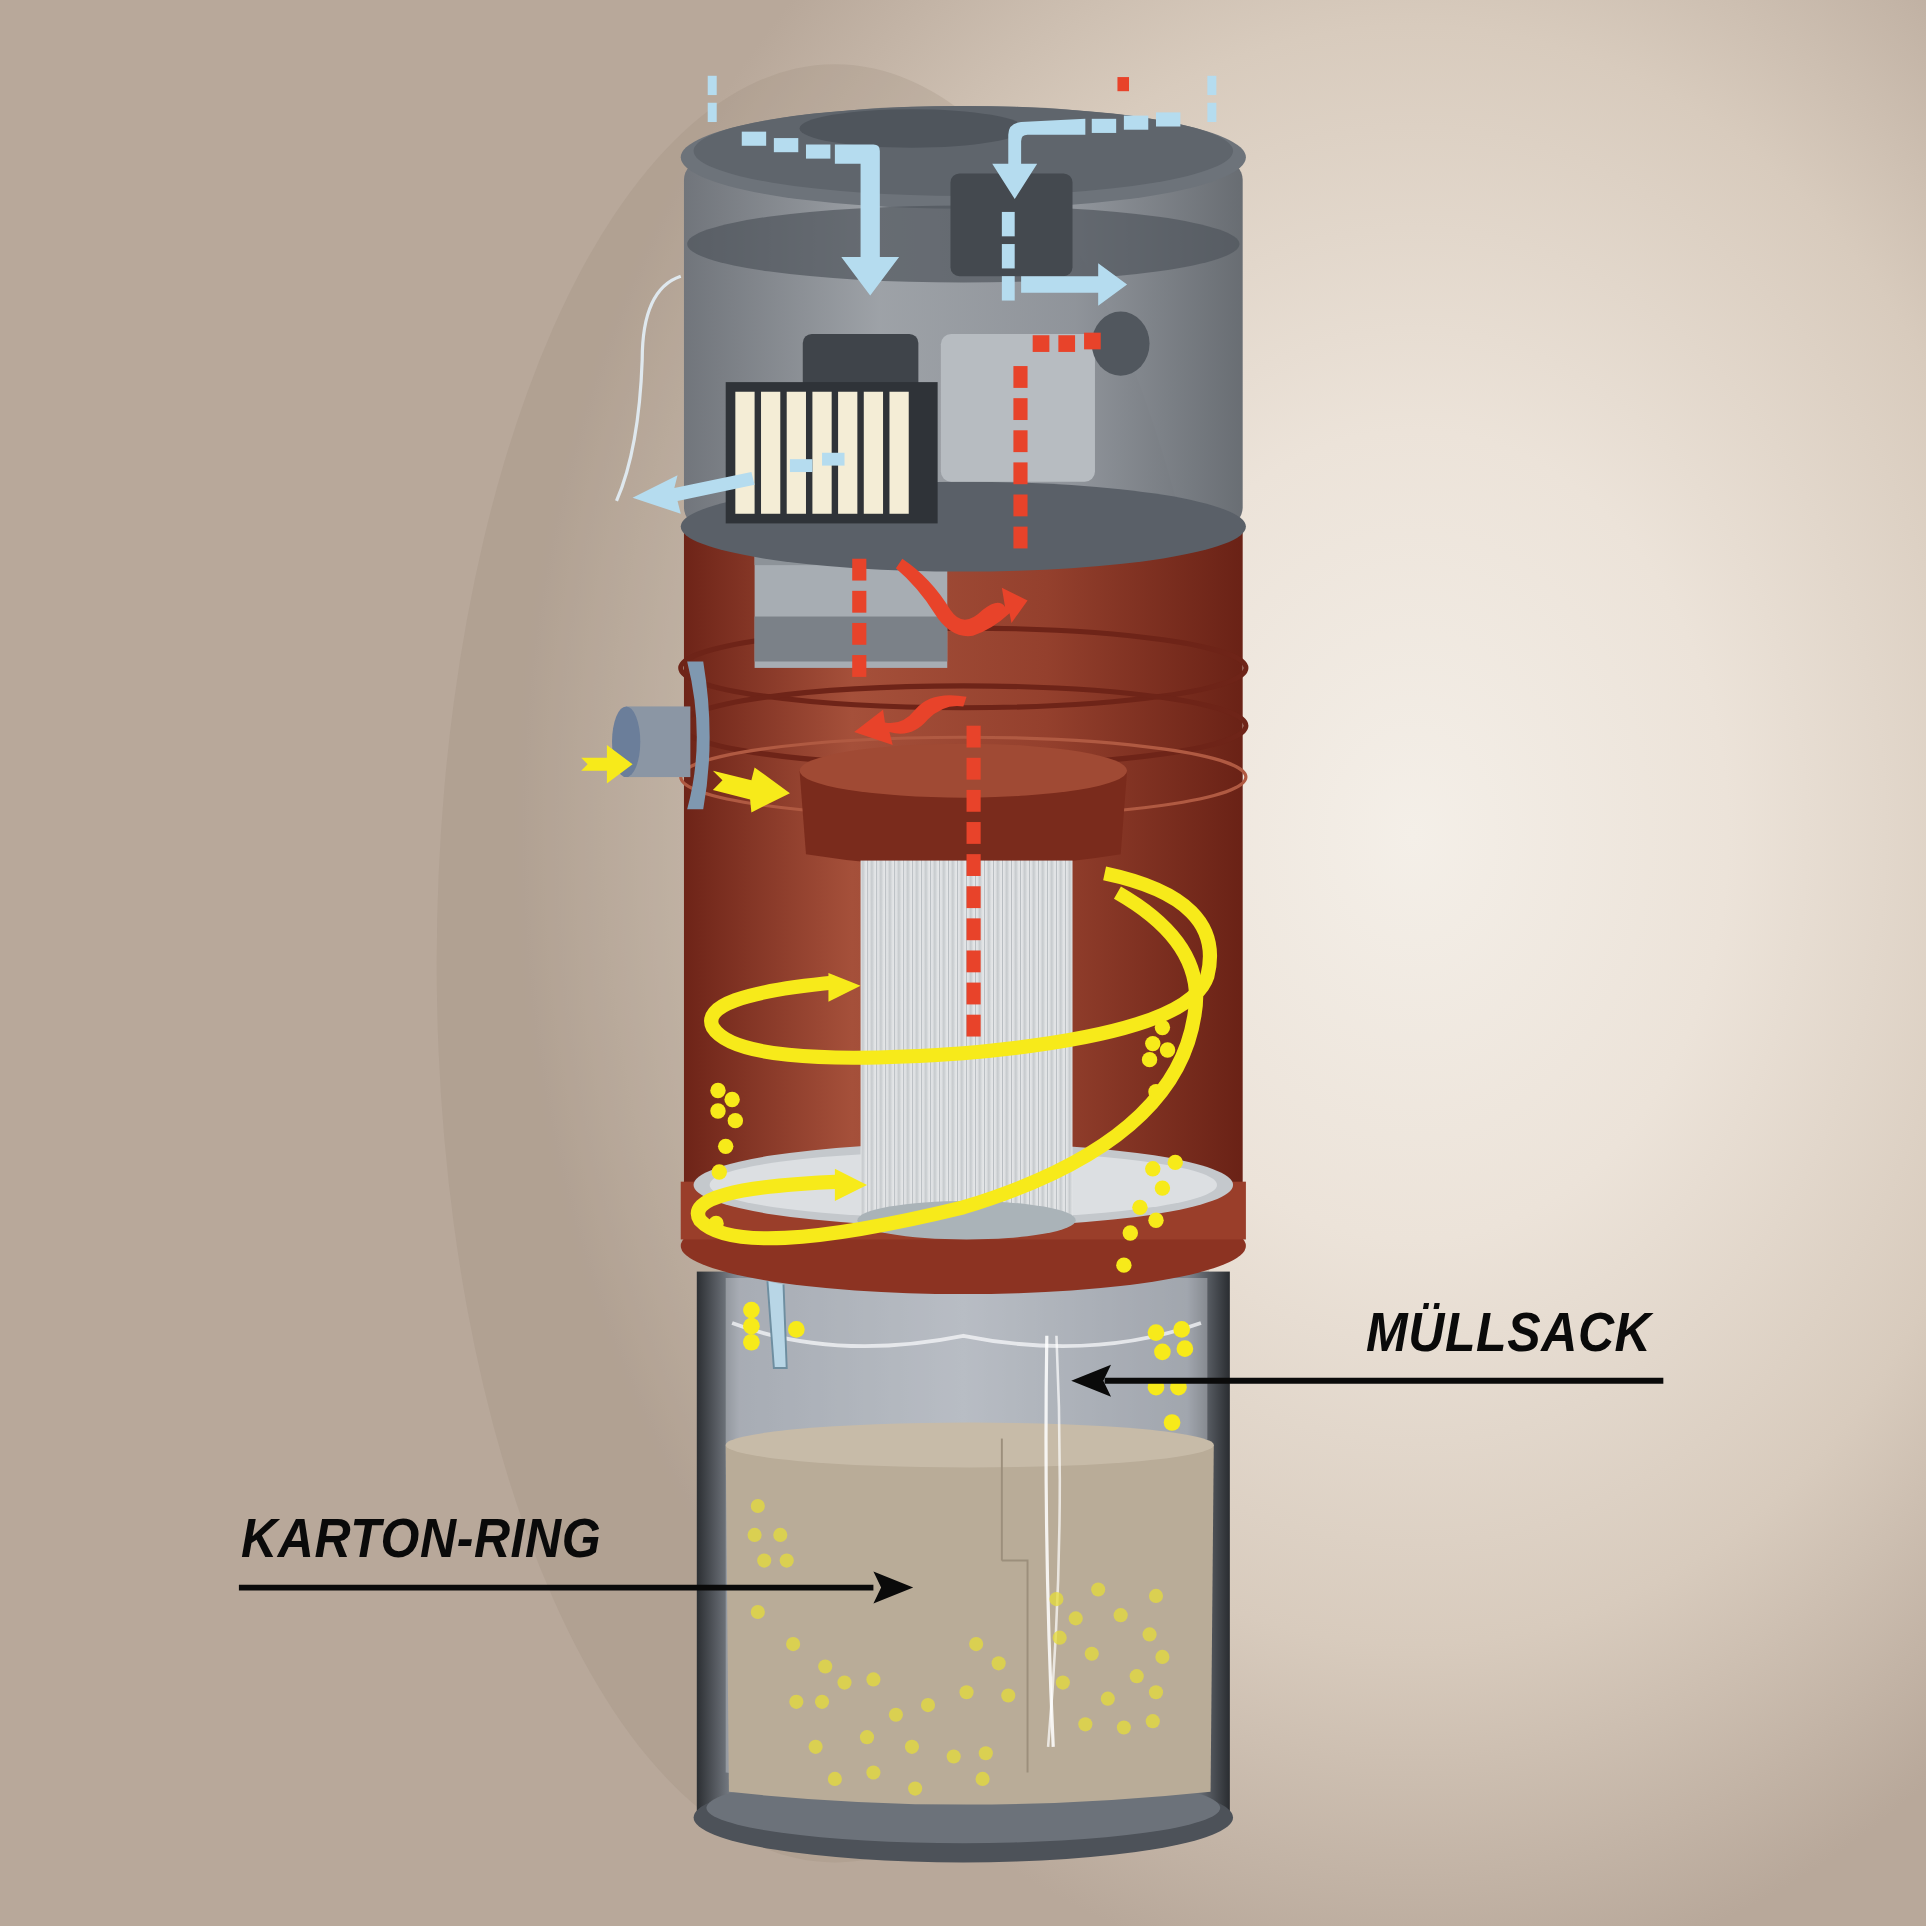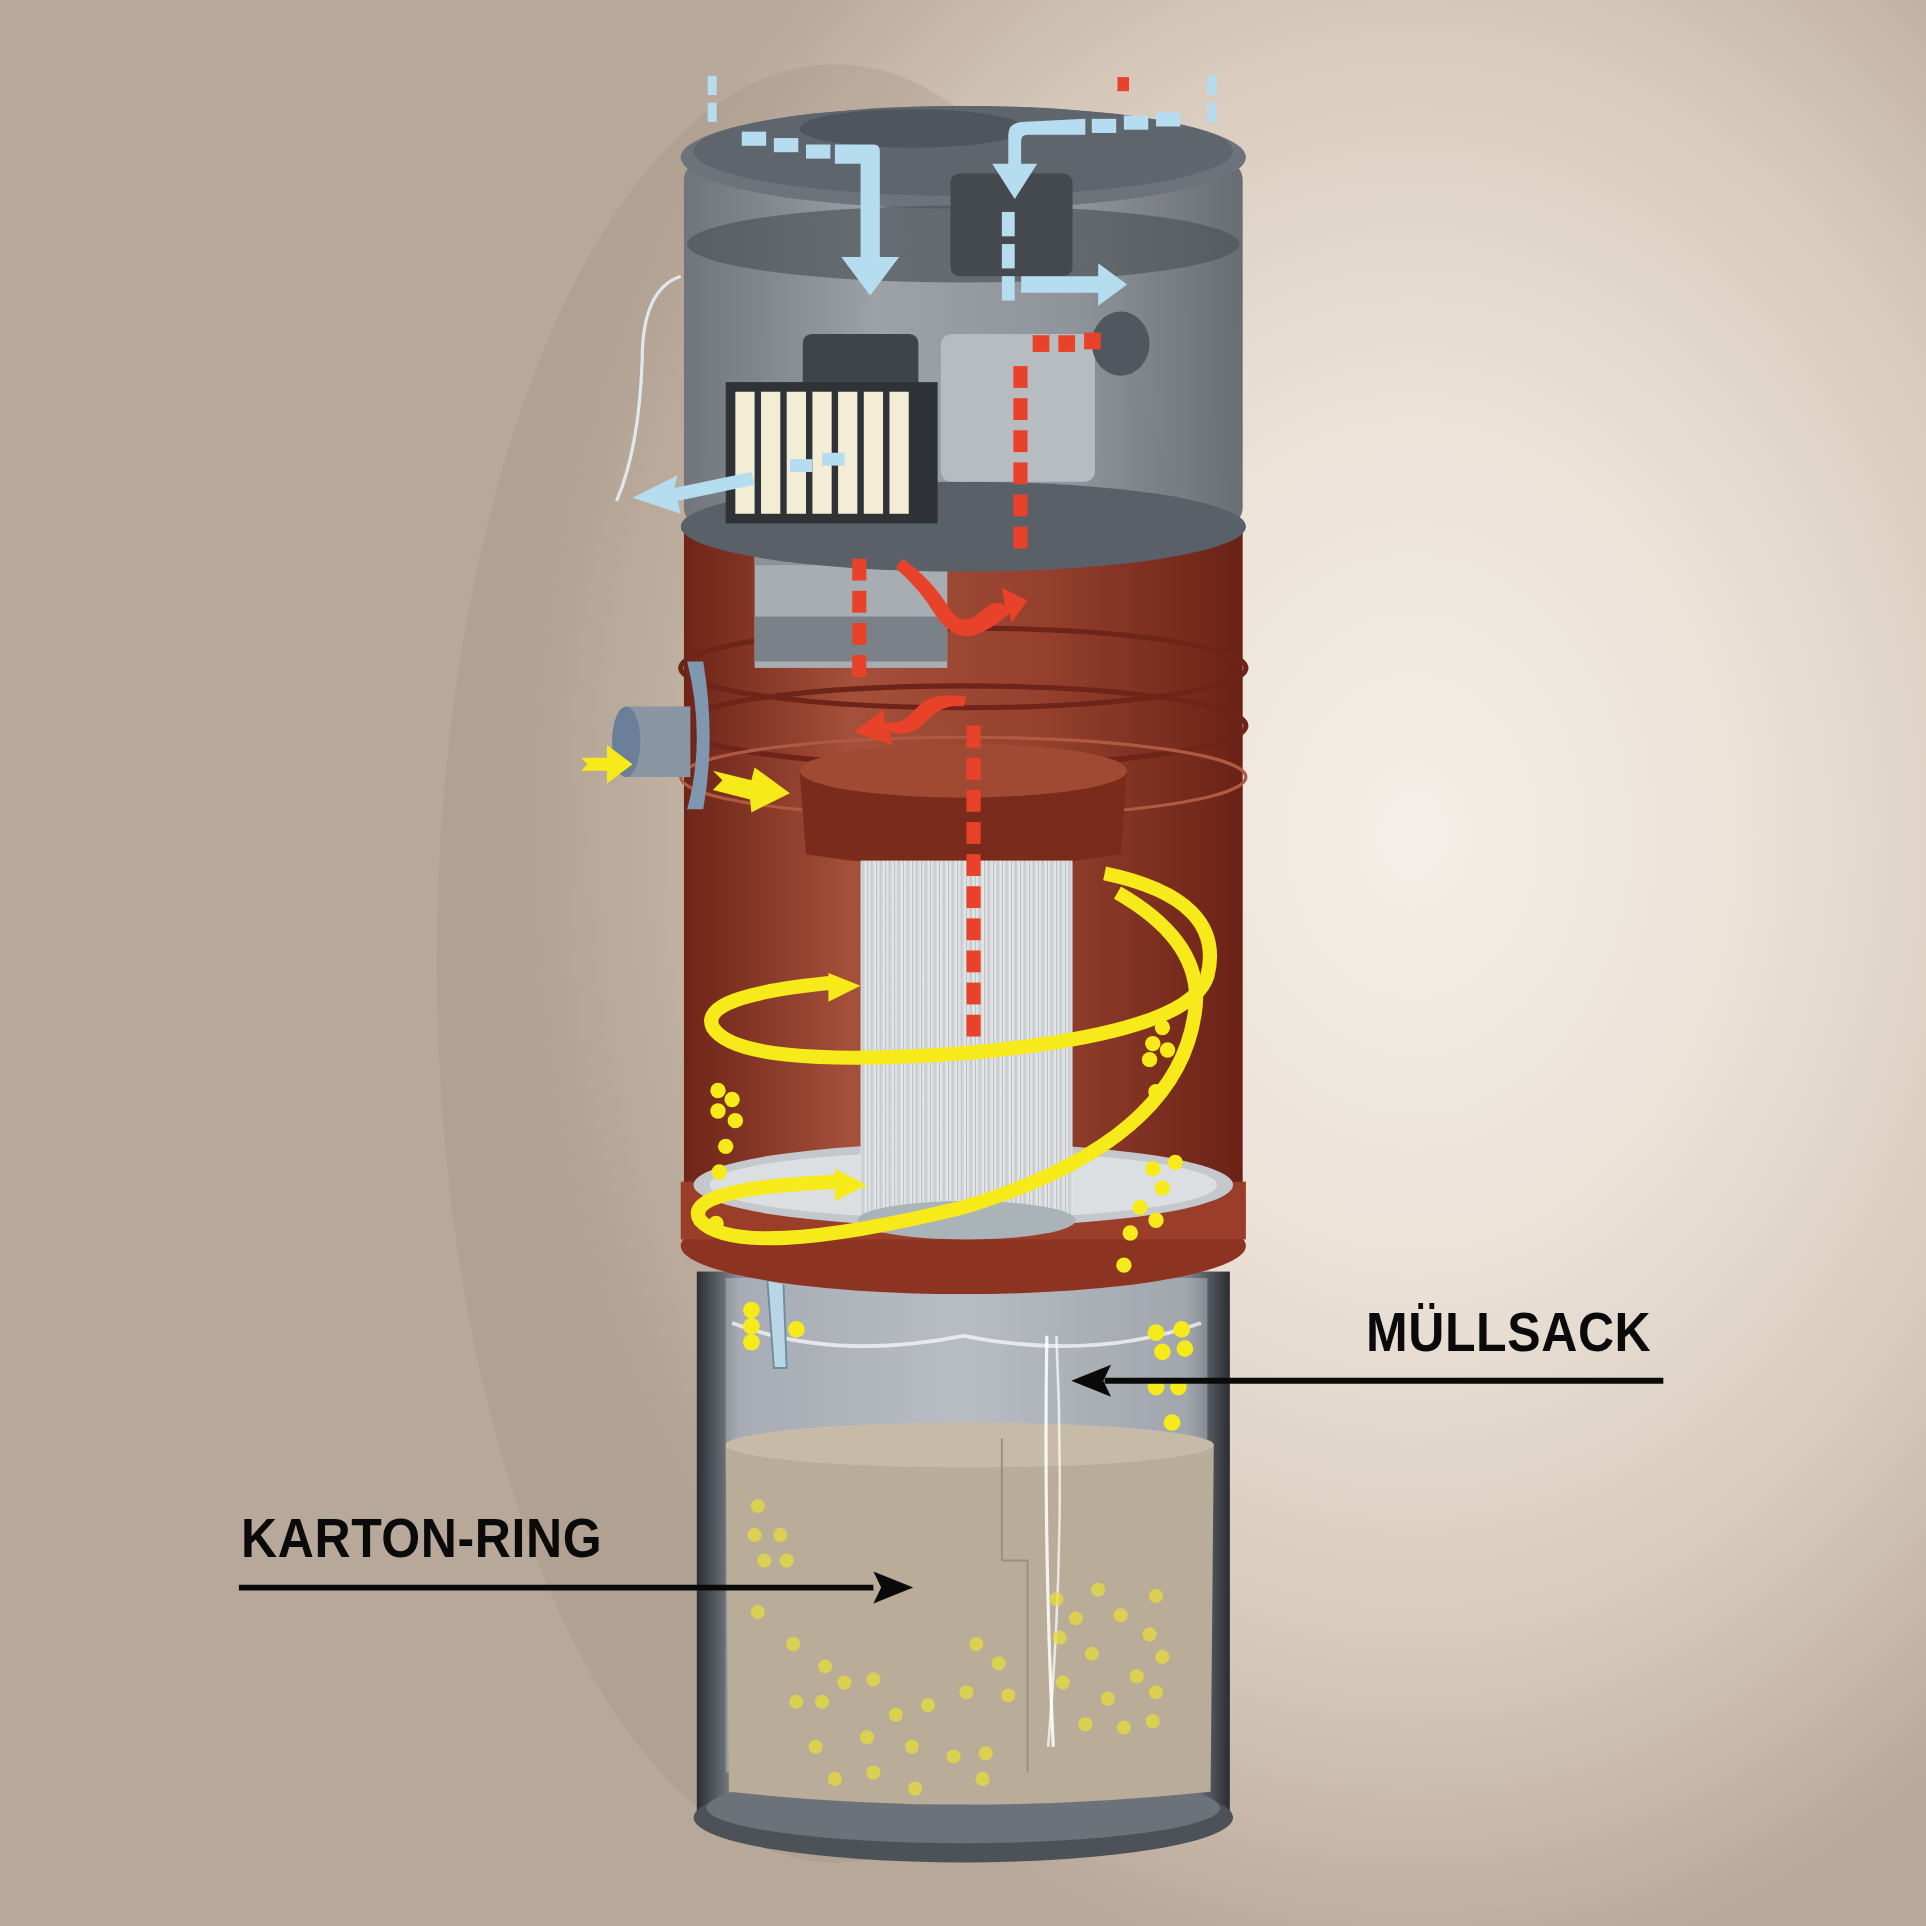--- a/index.html
+++ b/index.html
@@ -1,19 +1,19 @@
 <!DOCTYPE html>
 <html style="font-size:10.3px"><head>
 <meta charset="utf-8">
 <style>
   html,body{margin:0;padding:0;}
   body{width:1926px;height:1926px;overflow:hidden;position:relative;
        background:radial-gradient(ellipse 899px 1156px at 1413px 835px,#f4efe8 0%,#ece3d9 35%,#d8cbbd 70%,#b8a89a 100%);
        font-family:"Liberation Sans",sans-serif;}
-  .stage{position:absolute;left:0;top:0;width:1778px;height:1926px;}
+  .stage{position:absolute;left:0;top:0;width:1778px;height:1926px;font-style:italic;}
   .label{position:absolute;font-family:"Liberation Sans",sans-serif;font-weight:bold;
          font-size:50px;color:#0a0a0a;letter-spacing:0.6px;transform:scaleY(1.12);transform-origin:left top;white-space:nowrap;}
   #lbl-muellsack{left:1366px;top:1299px;}
   #lbl-karton{left:241px;top:1505px;}
   svg{position:absolute;left:0;top:0;}
 </style>
 </head>
 <body>
 
 <div class="stage">

